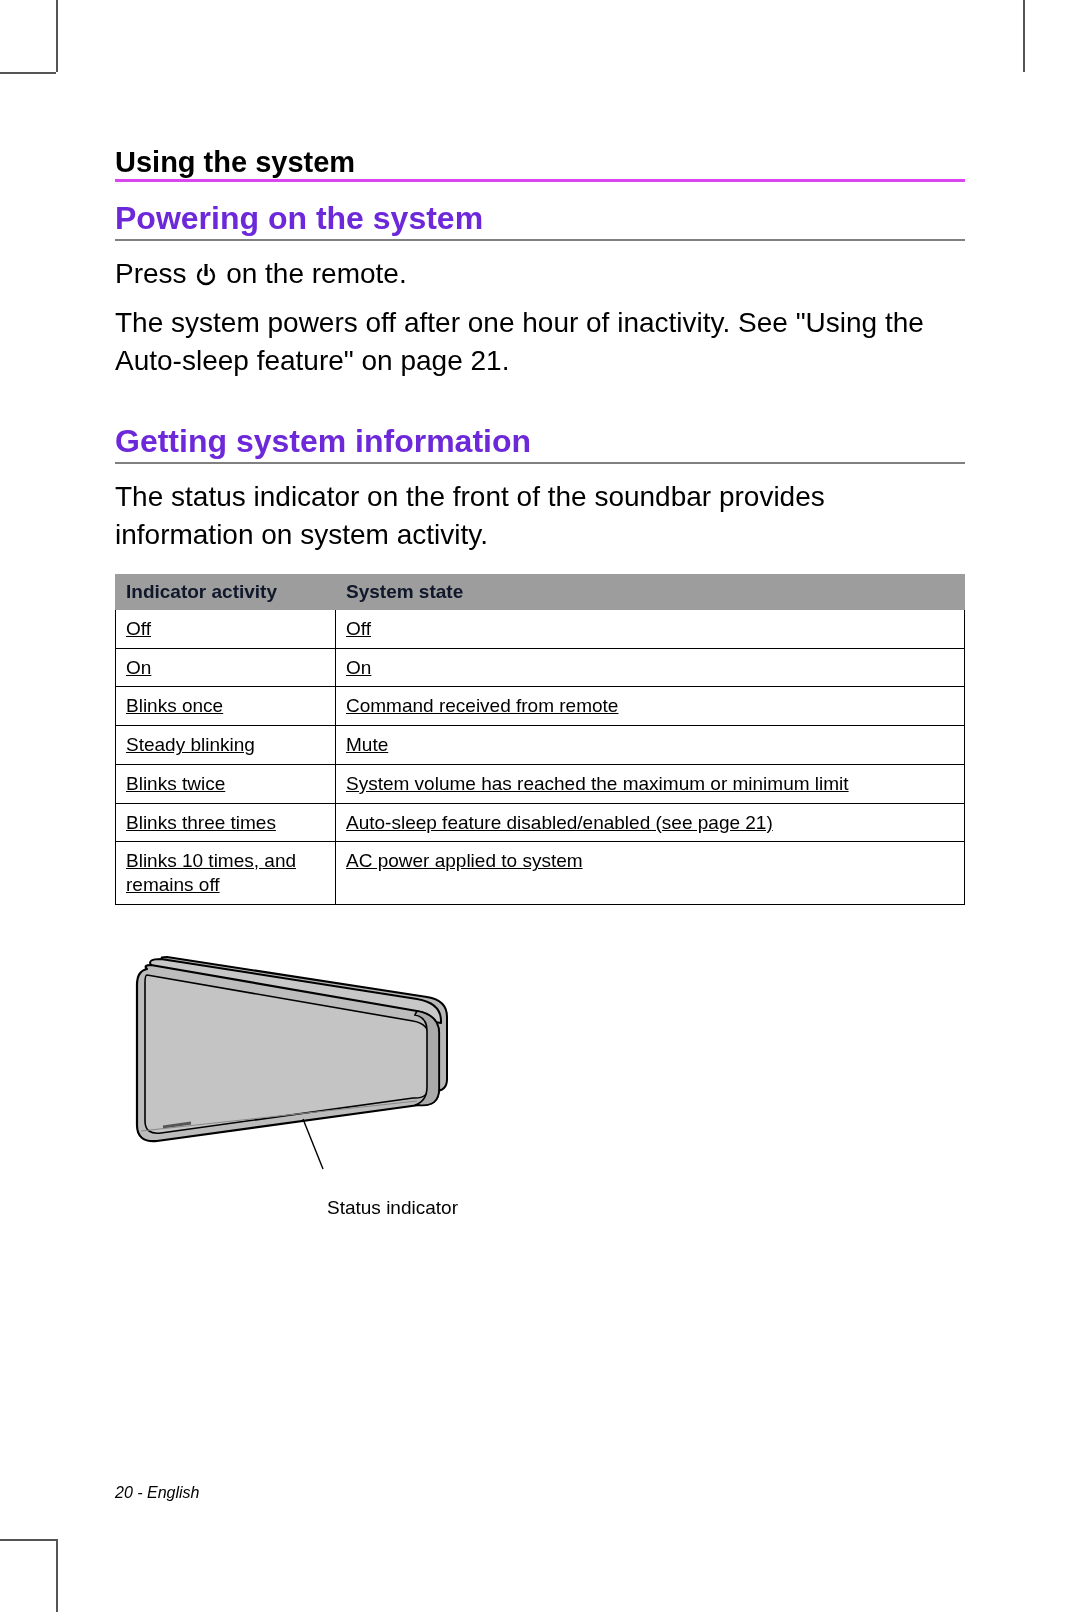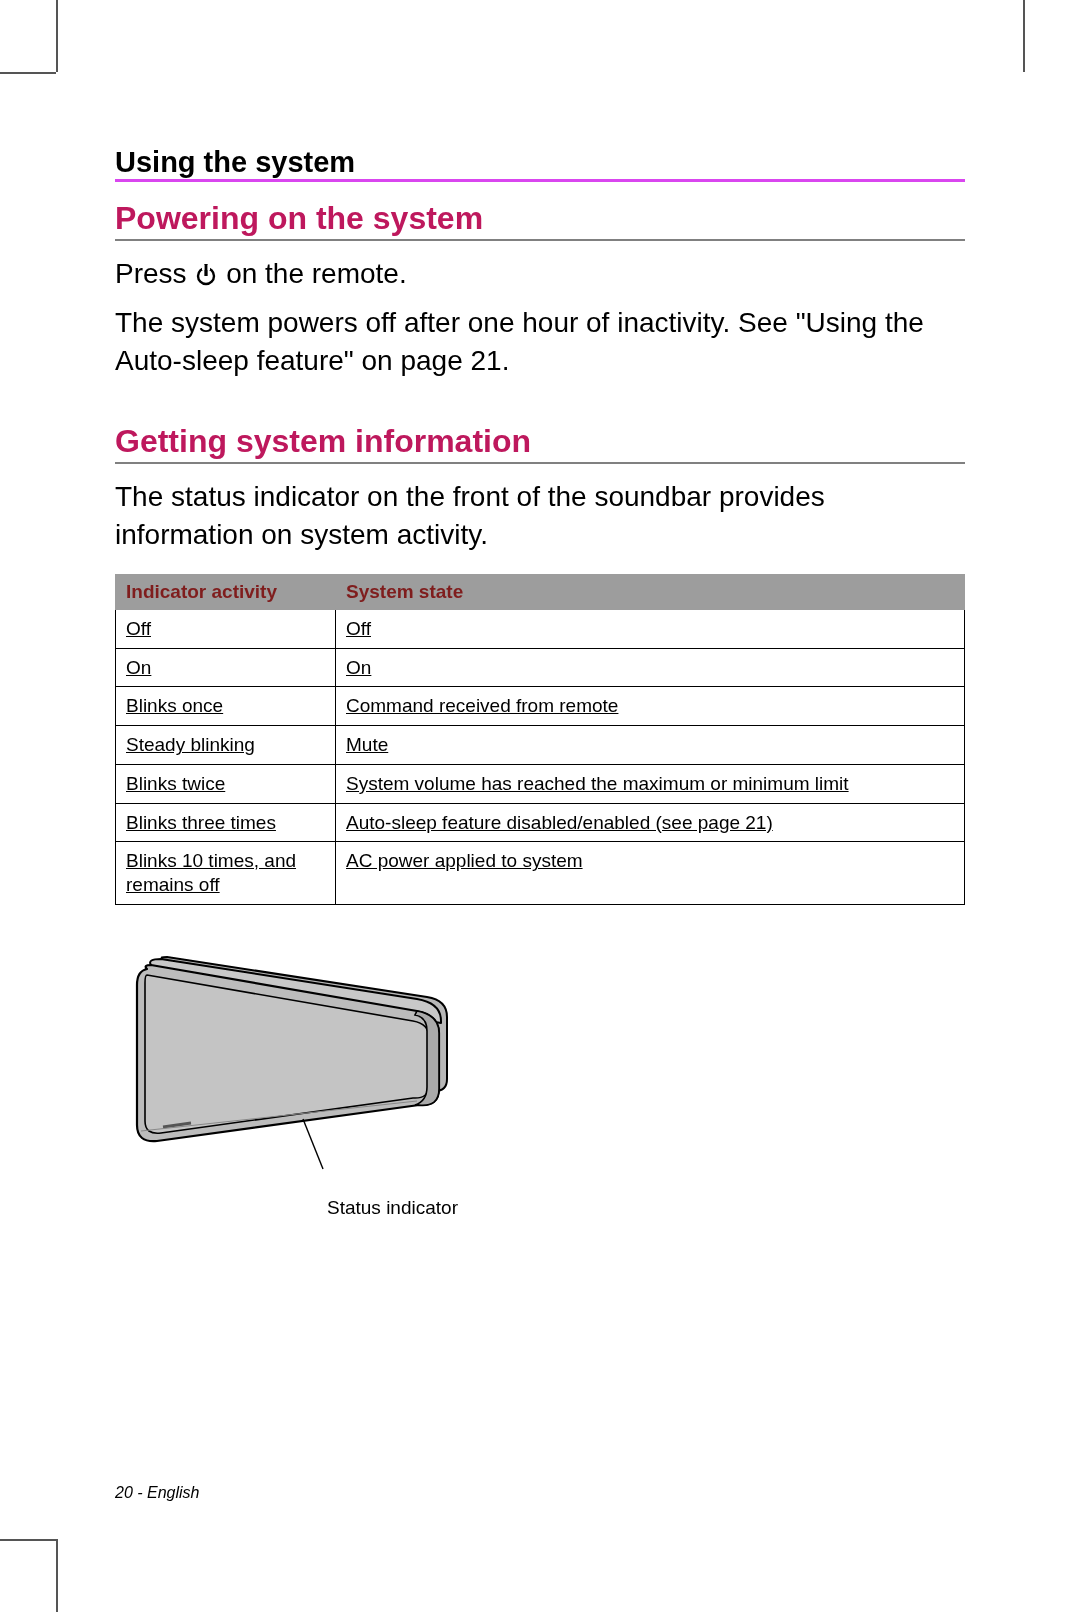--- a/index.html
+++ b/index.html
@@ -25,21 +25,21 @@
   }
   .section-title {
     font-size: 29px;
     font-weight: 700;
     border-bottom: 3px solid #d946ef;
     margin-bottom: 18px;
   }
   .subheading {
     font-size: 32px;
     font-weight: 700;
-    color: #be185d;
+    color: #6d28d9;
     border-bottom: 2px solid #808080;
     padding-bottom: 2px;
     margin-bottom: 14px;
   }
   .body-text {
     font-size: 28px;
     line-height: 1.35;
     margin-bottom: 8px;
   }
   .power-icon {
@@ -50,21 +50,21 @@
   .section-gap { height: 36px; }
 
   table.status {
     width: 100%;
     border-collapse: collapse;
     margin-top: 20px;
     font-size: 19px;
   }
   table.status th {
     background: #9d9d9d;
-    color: #7f1d1d;
+    color: #0f172a;
     text-align: left;
     font-weight: 700;
     padding: 6px 10px;
     border: 1px solid #9d9d9d;
   }
   table.status th:first-child { width: 220px; }
   table.status td {
     border: 1px solid #000;
     padding: 7px 10px;
     vertical-align: top;

